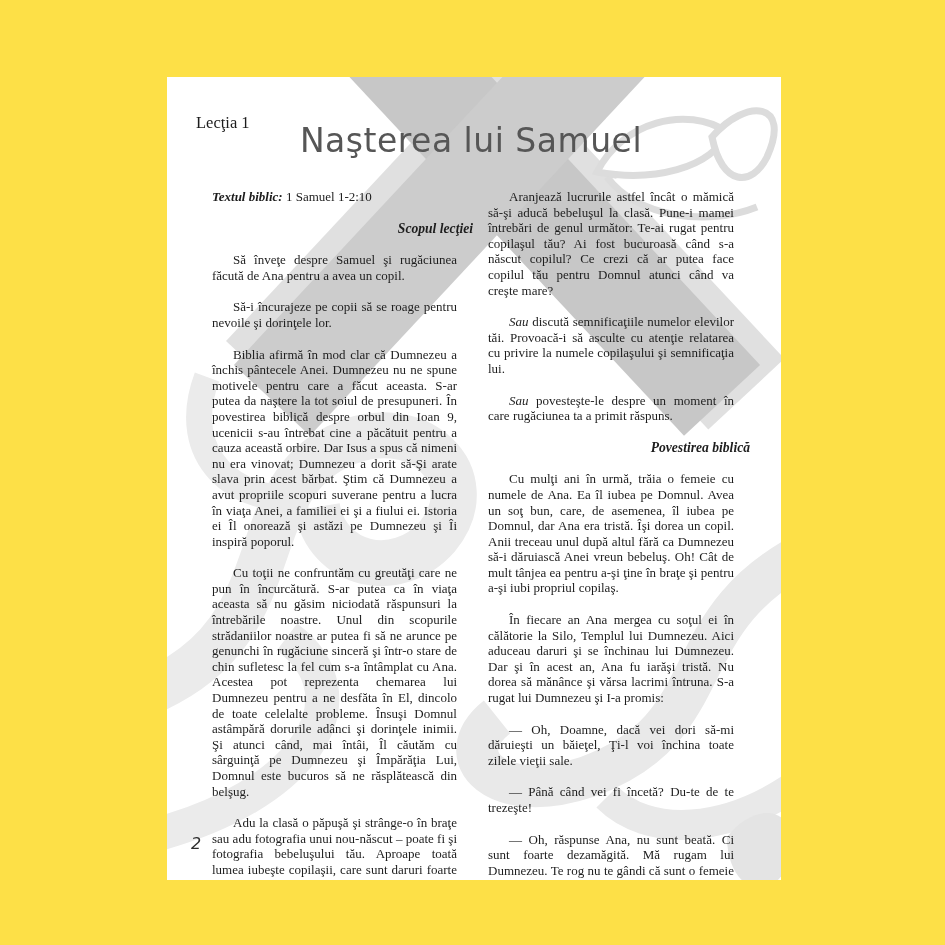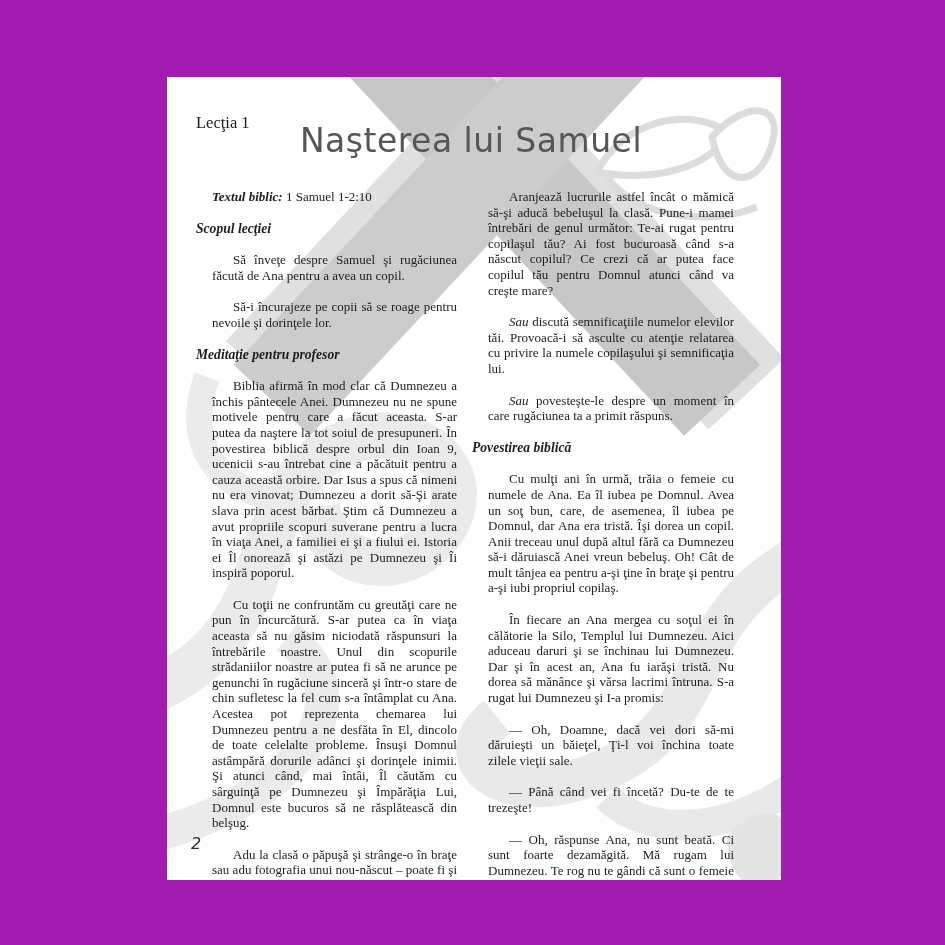--- a/index.html
+++ b/index.html
@@ -1,32 +1,32 @@
 <!DOCTYPE html>
 <html><head>
 <meta charset="utf-8">
 <style>
   html,body{margin:0;padding:0;background:#000;}
-  .canvas{position:relative;width:945px;height:945px;background:#a21caf;overflow:hidden;
+  .canvas{position:relative;width:945px;height:945px;background:#fde047;overflow:hidden;
           font-family:"Liberation Serif",serif;}
   .page{position:absolute;left:167px;top:77px;width:614px;height:803px;background:#ffffff;overflow:hidden;}
   .wm{position:absolute;left:0;top:0;width:614px;height:803px;z-index:0;}
   .content{position:absolute;left:0;top:0;width:614px;height:803px;z-index:1;}
 
   .lesson-label{position:absolute;left:29px;top:36px;font-size:16.5px;color:#1c1c1c;}
   .doc-title{position:absolute;left:0;right:6px;top:44px;text-align:center;
              font-family:"DejaVu Sans",sans-serif;font-size:33px;color:#565656;letter-spacing:.5px;}
 
   .col{position:absolute;top:96px;font-size:13px;line-height:15.6px;color:#1d1d1d;
        text-align:justify;}
   .col-left{left:29px;width:277px;}
   .col-right{left:305px;width:278px;}
   .col p{margin:16px;text-indent:21px;}
   .col p.ni{text-indent:0;}
-  .col h3{font-size:13.6px;font-style:italic;font-weight:bold;margin:4.5px 0 2px 0;text-align:left;}
+  .col h3{font-size:13.6px;font-style:italic;font-weight:bold;margin:4.5px 0 2px 0;text-align:right;}
   .lead-bi{font-weight:bold;font-style:italic;}
   .lead-i{font-style:italic;}
 
   .page-number{position:absolute;left:24px;top:757px;font-family:"DejaVu Sans",sans-serif;
                font-size:16px;font-style:italic;color:#2e2e2e;}
 </style>
 </head>
 <body>
 
 <div class="canvas">
@@ -61,21 +61,20 @@
     </svg>
 
     <div class="content">
       <div class="lesson-label">Lecţia 1</div>
       <div class="doc-title">Naşterea lui Samuel</div>
       <div class="col col-left" id="left-col">
           <p class="ni"><span class="lead-bi">Textul biblic:</span> 1 Samuel 1-2:10</p>
           <h3>Scopul lecţiei</h3>
           <p>Să înveţe despre Samuel şi rugăciunea făcută de Ana pentru a avea un copil.</p>
           <p>Să-i încurajeze pe copii să se roage pentru nevoile şi dorinţele lor.</p>
-          <h3>Meditaţie pentru profesor</h3>
           <p>Biblia afirmă în mod clar că Dumnezeu a închis pântecele Anei. Dumnezeu nu ne spune motivele pentru care a făcut aceasta. S-ar putea da naştere la tot soiul de presupuneri. În povestirea biblică despre orbul din Ioan 9, ucenicii s-au întrebat cine a păcătuit pentru a cauza această orbire. Dar Isus a spus că nimeni nu era vinovat; Dumnezeu a dorit să-Şi arate slava prin acest bărbat. Ştim că Dumnezeu a avut propriile scopuri suverane pentru a lucra în viaţa Anei, a familiei ei şi a fiului ei. Istoria ei Îl onorează şi astăzi pe Dumnezeu şi Îi inspiră poporul.</p>
           <p>Cu toţii ne confruntăm cu greutăţi care ne pun în încurcătură. S-ar putea ca în viaţa aceasta să nu găsim niciodată răspunsuri la întrebările noastre. Unul din scopurile strădaniilor noastre ar putea fi să ne arunce pe genunchi în rugăciune sinceră şi într-o stare de chin sufletesc la fel cum s-a întâmplat cu Ana. Acestea pot reprezenta chemarea lui Dumnezeu pentru a ne desfăta în El, dincolo de toate celelalte probleme. Însuşi Domnul astâmpără dorurile adânci şi dorinţele inimii. Şi atunci când, mai întâi, Îl căutăm cu sârguinţă pe Dumnezeu şi Împărăţia Lui, Domnul este bucuros să ne răsplătească din belşug.</p>
           <p>Adu la clasă o păpuşă şi strânge-o în braţe sau adu fotografia unui nou-născut – poate fi şi fotografia bebeluşului tău. Aproape toată lumea iubeşte copilaşii, care sunt daruri foarte speciale din partea lui Dumnezeu. Faptul de a le purta de grijă presupune mult timp deoarece ei nu se pot ajuta singuri. Îngrijirea lor presupune, de asemenea, şi multă muncă, dar cu toate acestea îi iubim. Astăzi povestirea noastră este despre o femeie care tânjea pentru că-şi dorea un băieţel.</p>
           <h3>Introduceri alternative</h3>
         </div>
       <div class="col col-right" id="right-col">
           <p>Aranjează lucrurile astfel încât o mămică să-şi aducă bebeluşul la clasă. Pune-i mamei întrebări de genul următor: Te-ai rugat pentru copilaşul tău? Ai fost bucuroasă când s-a născut copilul? Ce crezi că ar putea face copilul tău pentru Domnul atunci când va creşte mare?</p>
           <p><span class="lead-i">Sau</span> discută semnificaţiile numelor elevilor tăi. Provoacă-i să asculte cu atenţie relatarea cu privire la numele copilaşului şi semnificaţia lui.</p>
           <p><span class="lead-i">Sau</span> povesteşte-le despre un moment în care rugăciunea ta a primit răspuns.</p>
           <h3>Povestirea biblică</h3>

